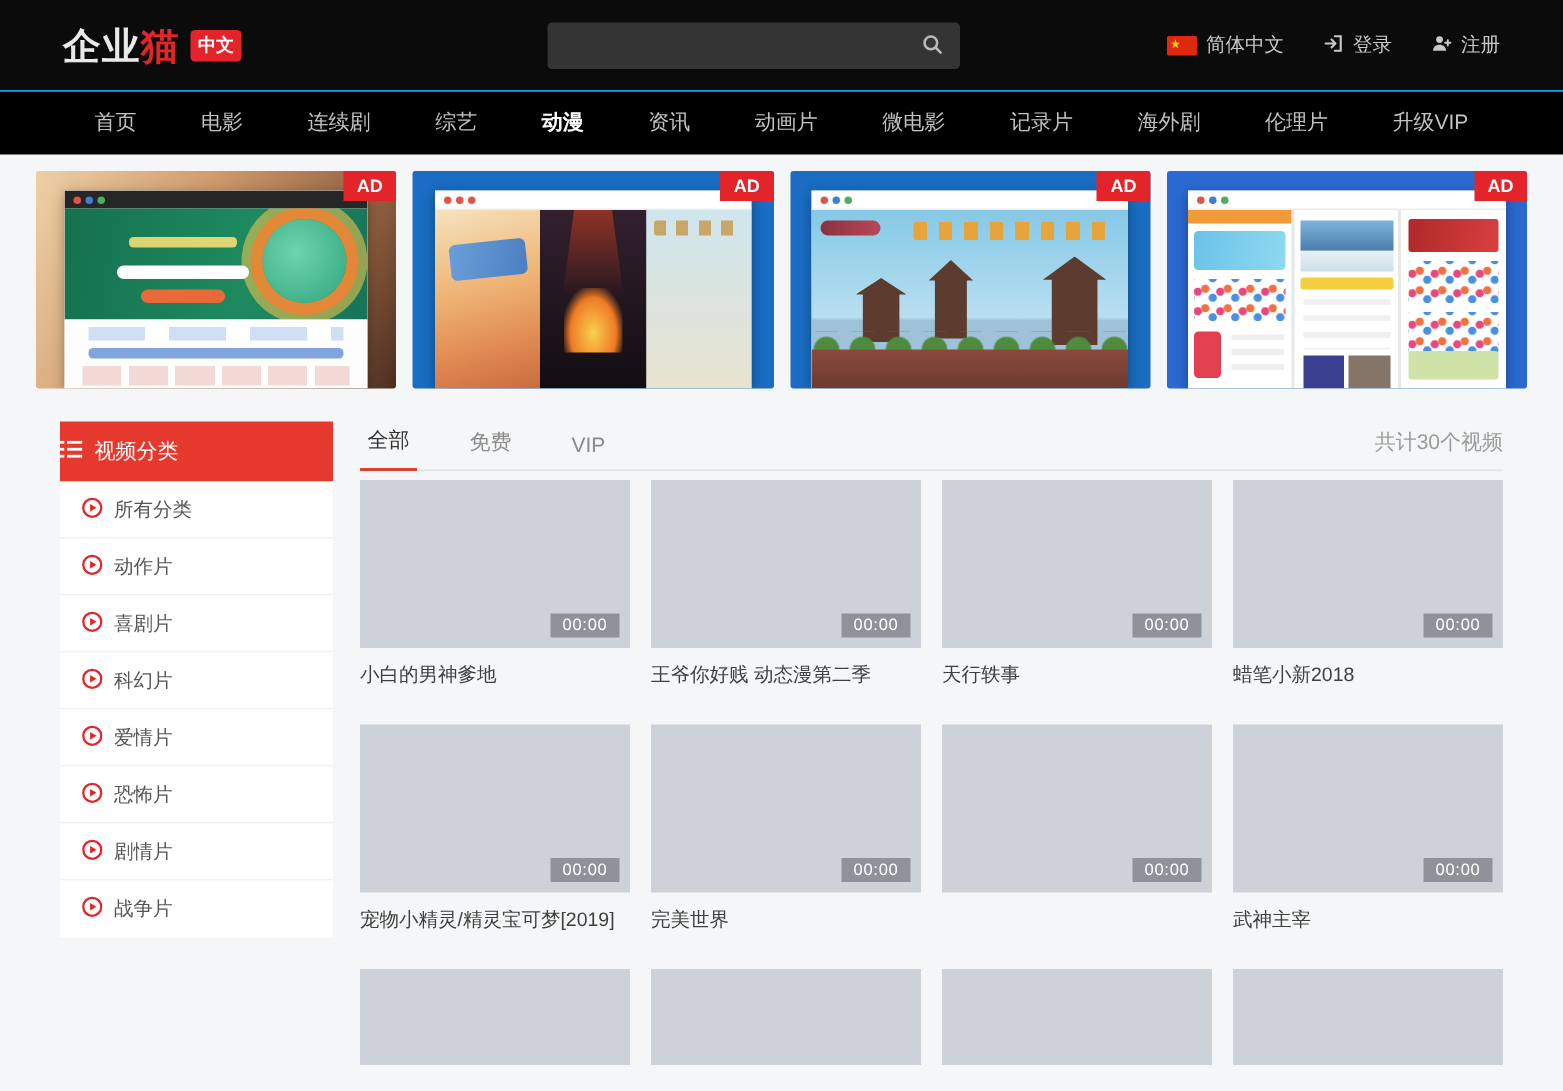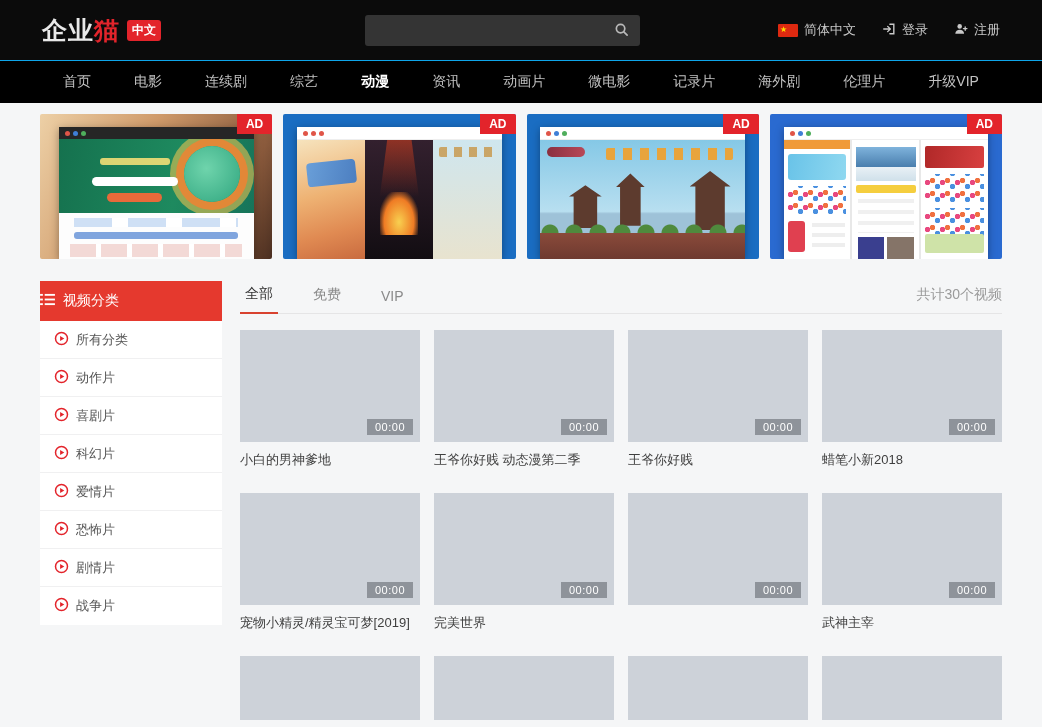--- a/index.html
+++ b/index.html
@@ -23,21 +23,21 @@
   .flag{width:20px;height:13px;background:#de2910;border-radius:1px;position:relative;}
   .flag span{position:absolute;left:2px;top:-1px;color:#ffde00;font-size:8px;line-height:13px;}
 
   
   .navbar{height:42px;background:#000;display:flex;align-items:center;
           padding:0 63px;justify-content:space-between;font-size:14px;color:#c2c2c2;}
   .nav-item{cursor:pointer;white-space:nowrap;}
   .nav-item.active{color:#fff;font-weight:bold;}
 
   
-  .banners{display:flex;gap:11px;padding:11px 40px 0;}
+  .banners{display:flex;gap:11px;padding:11px 24px 0;}
   .banner{flex:1;height:145px;position:relative;overflow:hidden;border-radius:2px;cursor:pointer;}
   .ad-badge{position:absolute;top:0;right:0;background:#e3242b;color:#fff;font-weight:bold;
             font-size:12px;padding:3px 9px;z-index:6;}
   .bwin{position:absolute;background:#fff;box-shadow:0 2px 8px rgba(0,0,0,.35);overflow:hidden;}
   .bbar{height:12px;background:#fff;display:flex;align-items:center;gap:3px;padding:0 6px;border-bottom:1px solid #eee;}
   .bdot{width:5px;height:5px;border-radius:50%;}
   .d-red{background:#e05548;}.d-blue{background:#3f7fd6;}.d-green{background:#4fae5c;}
 
   .banner1{background:linear-gradient(115deg,#edd0a6,#cf9a6a 40%,#8a5a3c 80%,#4a2e20);}
   .b1win{left:8%;right:8%;top:9%;bottom:0;}
@@ -118,21 +118,21 @@
                 align-items:center;gap:7px;padding-left:14px;font-size:13px;color:#555;
                 cursor:pointer;box-sizing:border-box;}
   .sidebar-item:last-child{border-bottom:none;}
 
   .main{flex:1;min-width:0;}
   .tabs-row{display:flex;align-items:flex-end;border-bottom:1px solid #e5e5e6;height:32px;}
   .tab{font-size:14px;color:#8a8a8a;margin-right:30px;padding:0 5px 9px;cursor:pointer;}
   .tab.active{color:#333;border-bottom:2px solid #d8422f;margin-bottom:-1px;}
   .video-count{margin-left:auto;font-size:14px;color:#9a9a9a;padding-bottom:9px;}
 
-  .video-grid{display:grid;grid-template-columns:repeat(4,1fr);column-gap:14px;row-gap:24px;margin-top:16px;}
+  .video-grid{display:grid;grid-template-columns:repeat(4,1fr);column-gap:14px;row-gap:24px;margin-top:6px;}
   .card{cursor:pointer;}
   .thumb{height:112px;background:#cdd2d9;position:relative;}
   .dur-badge{position:absolute;right:7px;bottom:7px;background:#8e939a;color:#fff;
              font-size:11px;letter-spacing:.5px;padding:2px 8px;}
   .card-title{margin-top:9px;font-size:13px;color:#3f3f3f;height:18px;overflow:hidden;
               white-space:nowrap;text-overflow:ellipsis;}
   .thumb-partial{height:64px;background:#cdd2d9;}
 </style>
 </head>
 <body>
@@ -398,21 +398,21 @@
         <div class="card">
           <div class="thumb">
             <span class="dur-badge">00:00</span>
           </div>
           <div class="card-title">王爷你好贱 动态漫第二季</div>
         </div>
         <div class="card">
           <div class="thumb">
             <span class="dur-badge">00:00</span>
           </div>
-          <div class="card-title">王爷你好贱</div>
+          <div class="card-title">天行轶事</div>
         </div>
         <div class="card">
           <div class="thumb">
             <span class="dur-badge">00:00</span>
           </div>
           <div class="card-title">蜡笔小新2018</div>
         </div>
 
         <div class="card">
           <div class="thumb">

